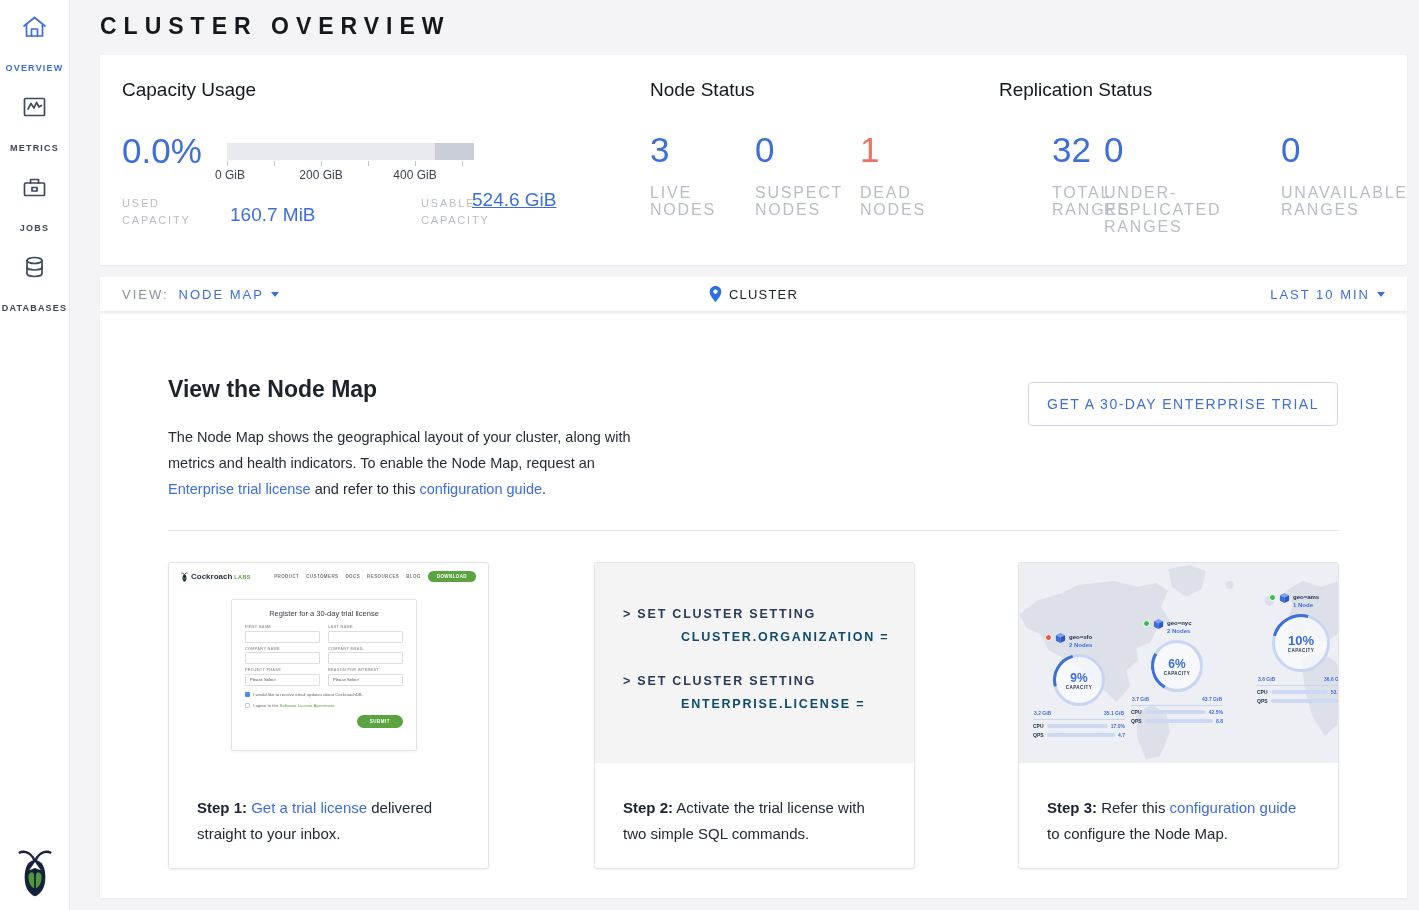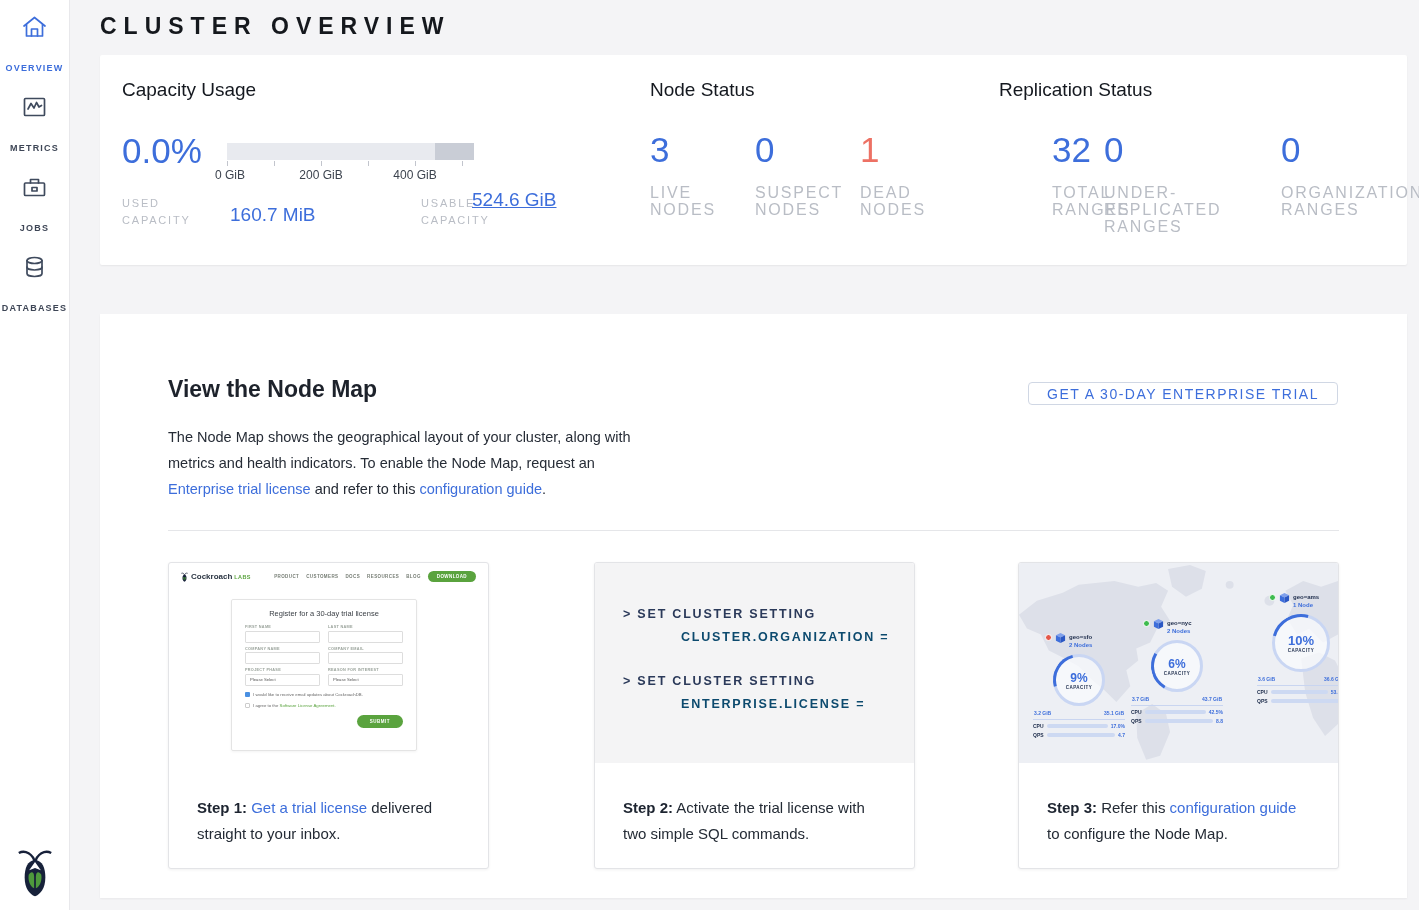--- a/index.html
+++ b/index.html
@@ -62,21 +62,21 @@
   .view-right { margin-left:auto; padding-right:22px; color:#3d6edb; display:flex;
                 align-items:center; gap:7px; cursor:pointer; }
 
   
   .panel { position:absolute; left:30px; top:314px; width:1307px; height:584px; background:#fff;
            box-shadow:0 1px 2px rgba(0,0,0,.05); }
   .nm-heading { position:absolute; left:68px; top:62px; font-size:23px; font-weight:600; color:#1d222b; }
   .nm-desc { position:absolute; left:68px; top:110px; width:468px; font-size:14.5px;
              line-height:26px; color:#262c36; }
   a.link { color:#3d6edb; text-decoration:none; cursor:pointer; }
-  .trial-btn { position:absolute; left:928px; top:68px; width:310px; height:23px; background:#fff;
+  .trial-btn { position:absolute; left:928px; top:68px; width:310px; height:44px; background:#fff;
                border:1px solid #d0d7e4; border-radius:4px; color:#3d6edb; font-size:14px;
                letter-spacing:1.5px; font-weight:500; display:flex; align-items:center;
                justify-content:center; cursor:pointer; font-family:"Liberation Sans", sans-serif; }
   .divider { position:absolute; left:68px; top:216px; width:1171px; height:1px; background:#e5e6e9; }
 
   .step-card { position:absolute; top:248px; width:321px; height:307px; background:#fff;
                border:1px solid #e3e4e7; border-radius:3px; box-shadow:0 1px 3px rgba(0,0,0,.06);
                overflow:hidden; }
   .card-1 { left:68px; } .card-2 { left:494px; } .card-3 { left:918px; }
   .card-media { position:relative; width:100%; height:200px; overflow:hidden; }
@@ -233,24 +233,44 @@
       <div class="stat" style="left:952px">
         <div class="big-num">32</div>
         <div class="stat-label">TOTAL RANGES</div>
       </div>
       <div class="stat" style="left:1004px; width:165px">
         <div class="big-num">0</div>
         <div class="stat-label">UNDER-REPLICATED RANGES</div>
       </div>
       <div class="stat" style="left:1181px; width:115px">
         <div class="big-num">0</div>
-        <div class="stat-label">ORGANIZATION RANGES</div>
-      </div>
-    </div>
-
+        <div class="stat-label">UNAVAILABLE RANGES</div>
+      </div>
+    </div>
+
+    <div class="view-bar">
+      <div class="view-left">
+        <span class="view-label">VIEW:</span>
+        <span class="view-value">
+          <span>NODE MAP</span>
+          <span class="caret"></span>
+        </span>
+      </div>
+      <div class="view-center">
+        <svg width="12" height="16" viewBox="0 0 12 16">
+          <path d="M6 0 C2.7 0 0 2.6 0 5.8 C0 9.8 6 16 6 16 S12 9.8 12 5.8 C12 2.6 9.3 0 6 0 Z" fill="#2f6fe4"></path>
+          <circle cx="6" cy="5.6" r="2.2" fill="#ffffff"></circle>
+        </svg>
+        <span>CLUSTER</span>
+      </div>
+      <div class="view-right">
+        <span>LAST 10 MIN</span>
+        <span class="caret"></span>
+      </div>
+    </div>
 
     <div class="panel">
       <div class="nm-heading">View the Node Map</div>
       <p class="nm-desc"><span>The Node Map shows the geographical layout of your cluster, along with metrics and health indicators. To enable the Node Map, request an </span><a class="link">Enterprise trial license</a><span> and refer to this </span><a class="link">configuration guide</a><span>.</span></p>
       <button class="trial-btn">GET A 30-DAY ENTERPRISE TRIAL</button>
       <div class="divider"></div>
 
       <div class="step-card card-1">
         <div class="card-media">
           <div class="site-head">

